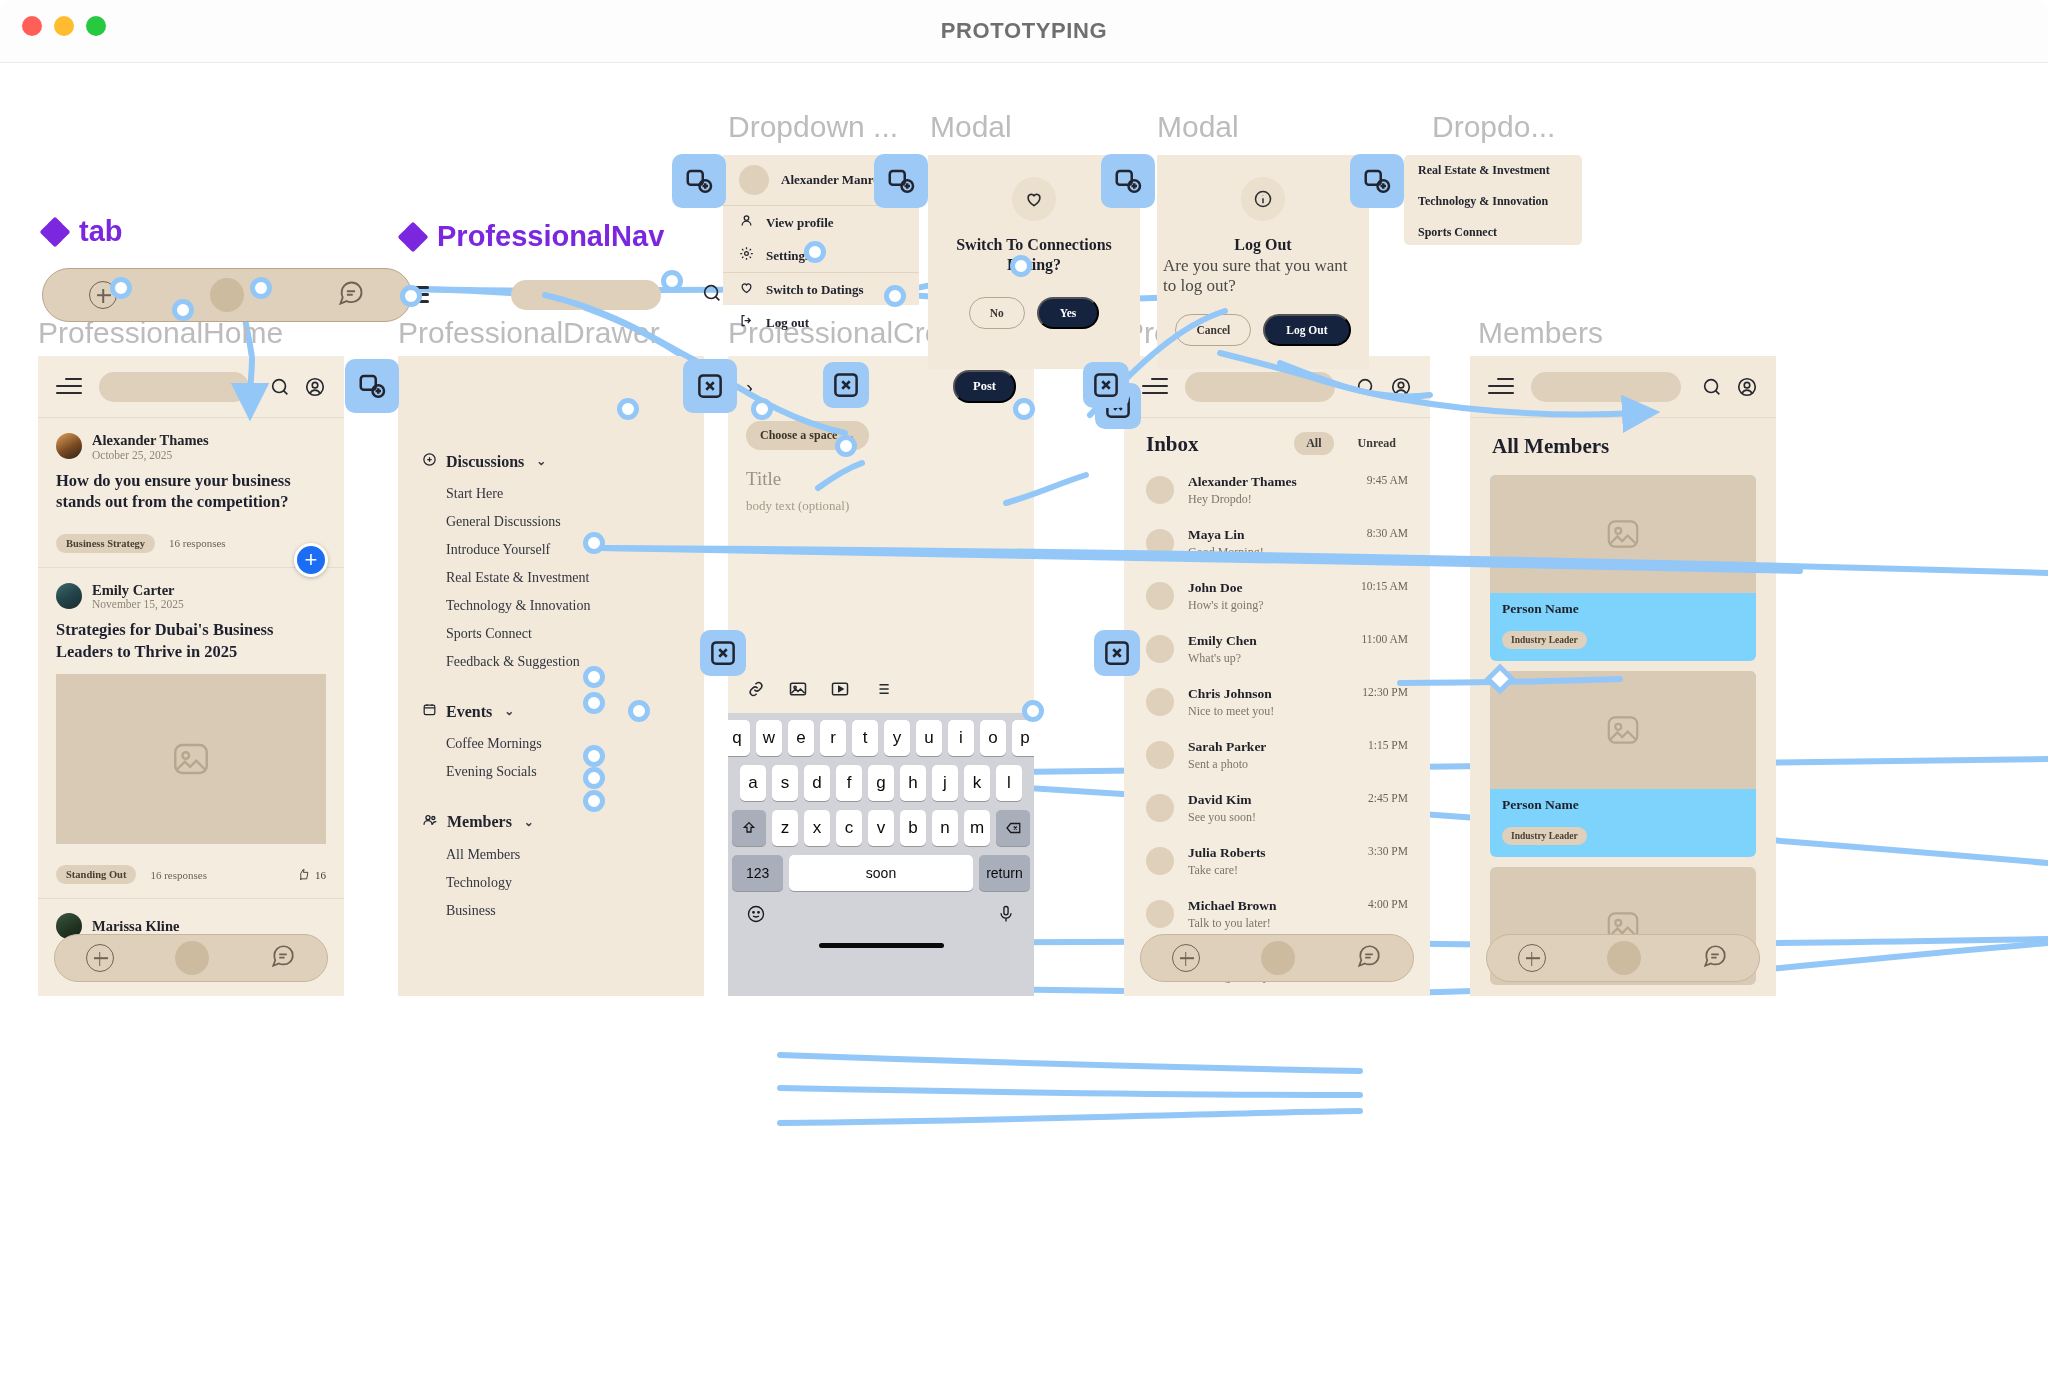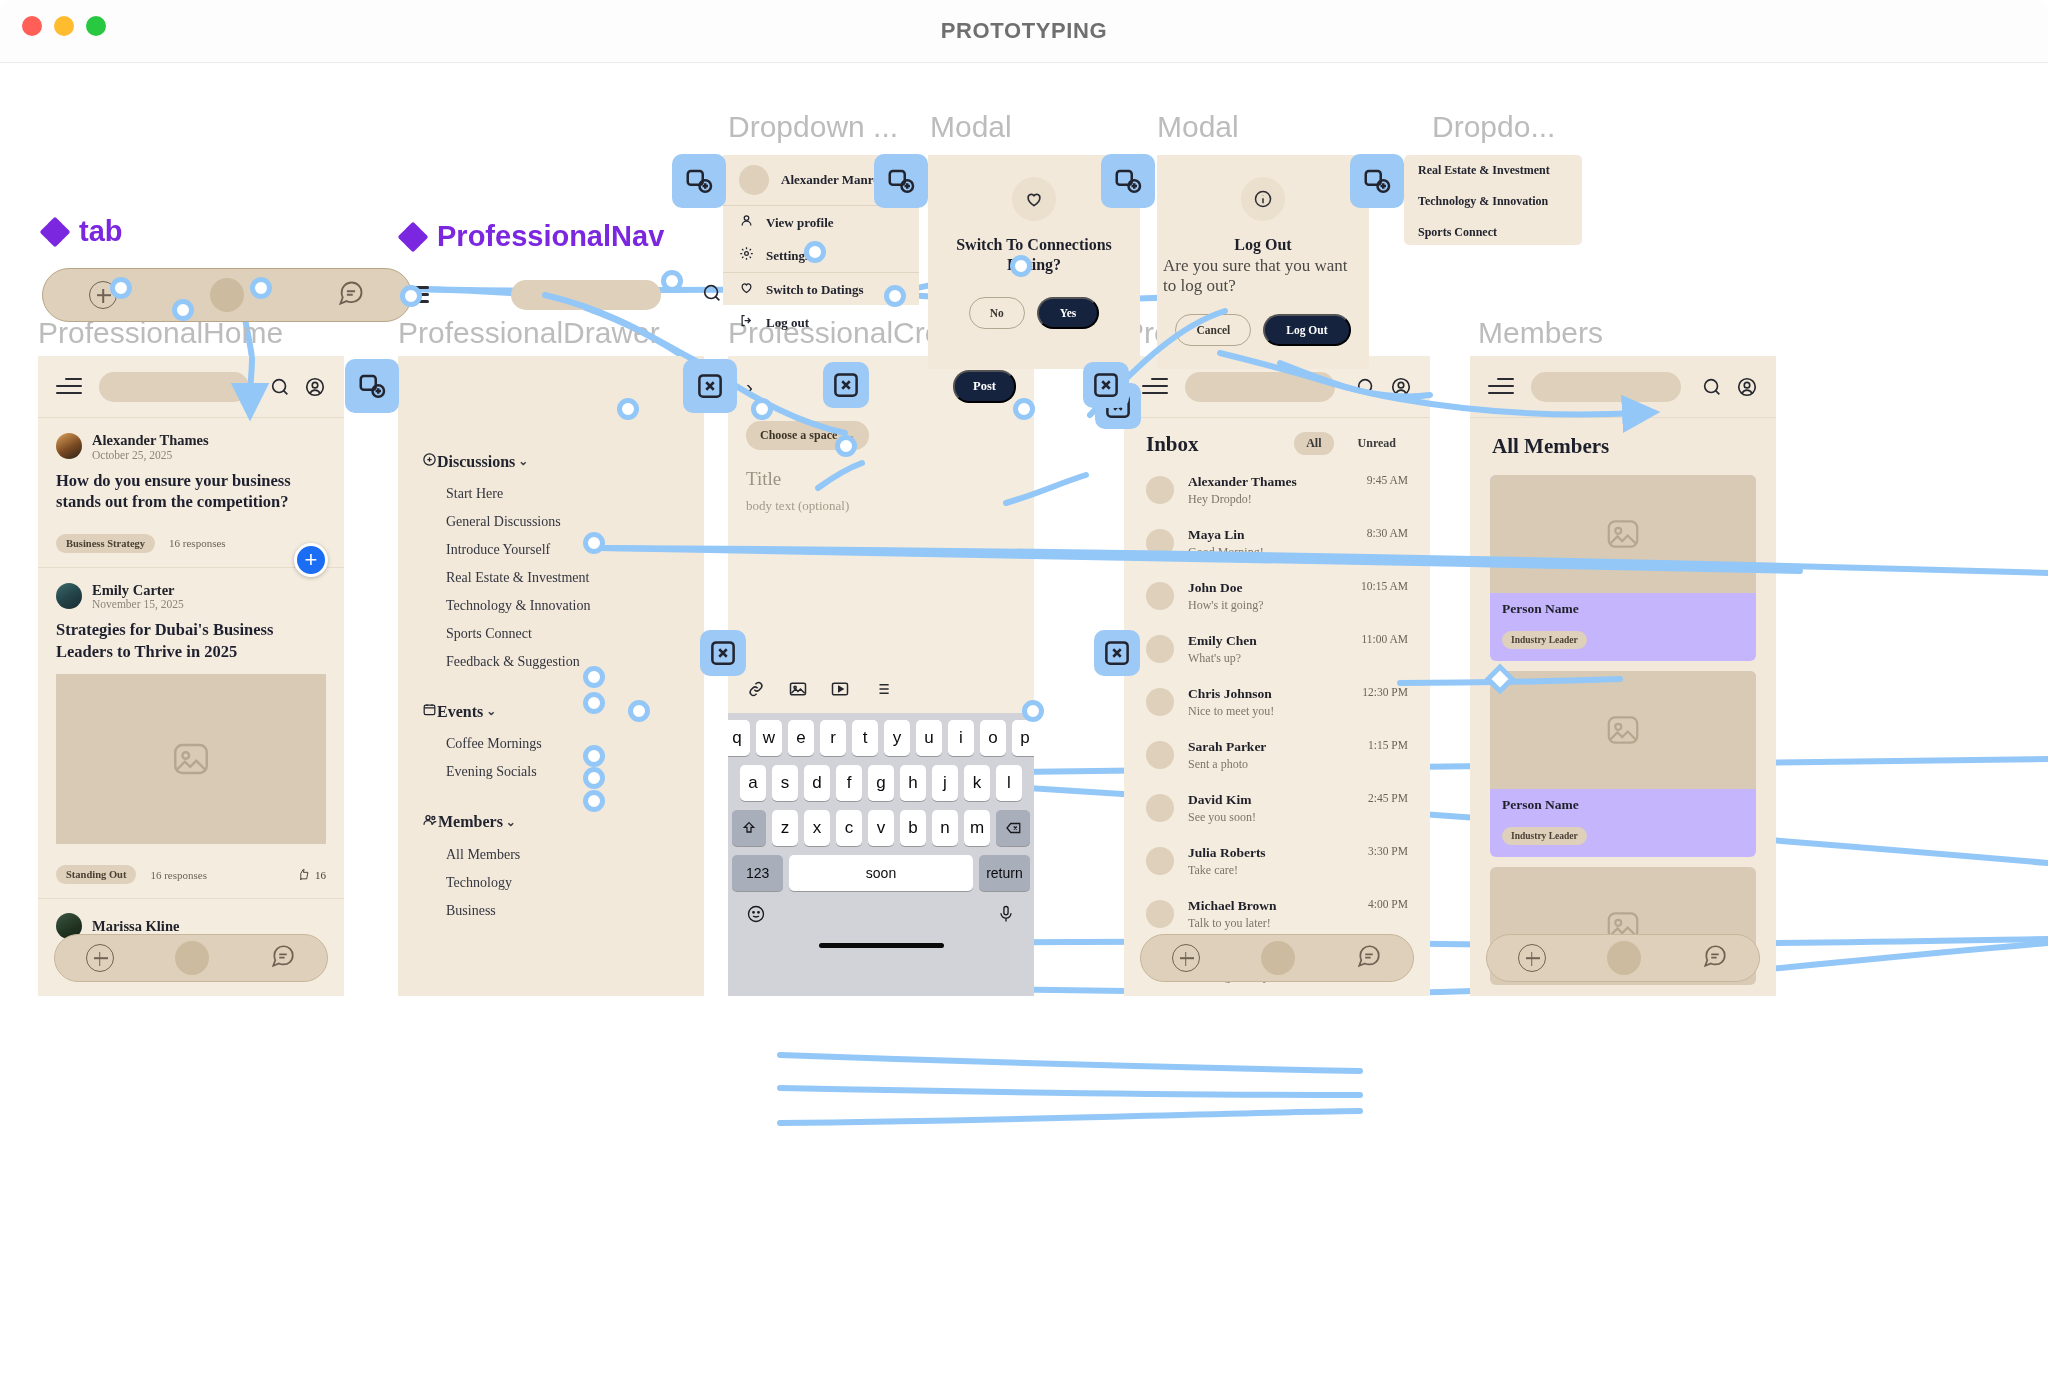--- a/index.html
+++ b/index.html
@@ -119,21 +119,21 @@
   }
   .tb-circle { width: 34px; height: 34px; border-radius: 50%; background: #cdbb9f; }
   .tb-plus { width: 28px; height: 28px; border-radius: 50%; border: 1.6px solid #6f6253; position: relative; }
   .tb-plus::before, .tb-plus::after { content:""; position:absolute; background:#6f6253; }
   .tb-plus::before { left: 50%; top: 7px; width: 1.6px; height: 14px; transform: translateX(-50%); }
   .tb-plus::after { top: 50%; left: 7px; height: 1.6px; width: 14px; transform: translateY(-50%); }
 
   
   .drawer { padding: 96px 0 0 24px; }
   .nav-group-head {
-    display: flex; align-items: center; 
+    display: flex; align-items: center; gap: 9px;
     font-family: "Liberation Serif", serif; font-weight: bold; font-size: 16px; color: #22242f;
     margin-top: 26px; margin-bottom: 9px;
   }
   .nav-group-head:first-child { margin-top: 0; }
   .nav-item {
     font-family: "Liberation Serif", serif; font-size: 14px; color: #33353f;
     padding: 6px 0 6px 24px;
   }
   .chev { font-size: 12px; color: #3a3c46; margin-left: 3px; }
 
@@ -179,21 +179,21 @@
   .seg-item { font-family: "Liberation Serif", serif; font-weight: bold; font-size: 12px; color: #3b3a3a; padding: 4px 12px; border-radius: 12px; }
   .seg-item.active { background: #ded0ba; }
   .chat-row { display: flex; align-items: center; gap: 14px; padding: 9px 22px; }
   .chat-av { width: 28px; height: 28px; border-radius: 50%; background: #ded0ba; flex: none; }
   .chat-name { font-family: "Liberation Serif", serif; font-weight: bold; font-size: 13.5px; color: #1f2029; }
   .chat-prev { font-family: "Liberation Serif", serif; font-size: 12px; color: #7d7567; margin-top: 2px; }
   .chat-time { margin-left: auto; font-family: "Liberation Serif", serif; font-size: 11.5px; color: #6b6356; align-self: flex-start; padding-top: 2px; }
 
   
   .members-title { font-family: "Liberation Serif", serif; font-weight: bold; font-size: 21px; color: #1d1f2a; padding: 16px 22px 6px; }
-  .member-card { margin: 10px 20px; background: #c4b5fd; border-radius: 6px; overflow: hidden; }
+  .member-card { margin: 10px 20px; background: #7dd3fc; border-radius: 6px; overflow: hidden; }
   .member-photo { height: 118px; background: #d8cab4; display: flex; align-items: center; justify-content: center; }
   .member-info { padding: 8px 12px 12px; }
   .member-name { font-family: "Liberation Serif", serif; font-weight: bold; font-size: 13.5px; color: #1f2029; }
   .member-badge { display: inline-block; margin-top: 14px; background: #ded0ba; color: #4a4034; font-family: "Liberation Serif", serif; font-weight: bold; font-size: 9.5px; padding: 4px 9px; border-radius: 10px; }
 
   
   .sheet { position: absolute; z-index: 20; background: #f2e9db; }
   .sheet-row {
     display: flex; align-items: center; gap: 12px;
     padding: 10px 16px; font-family: "Liberation Serif", serif;

